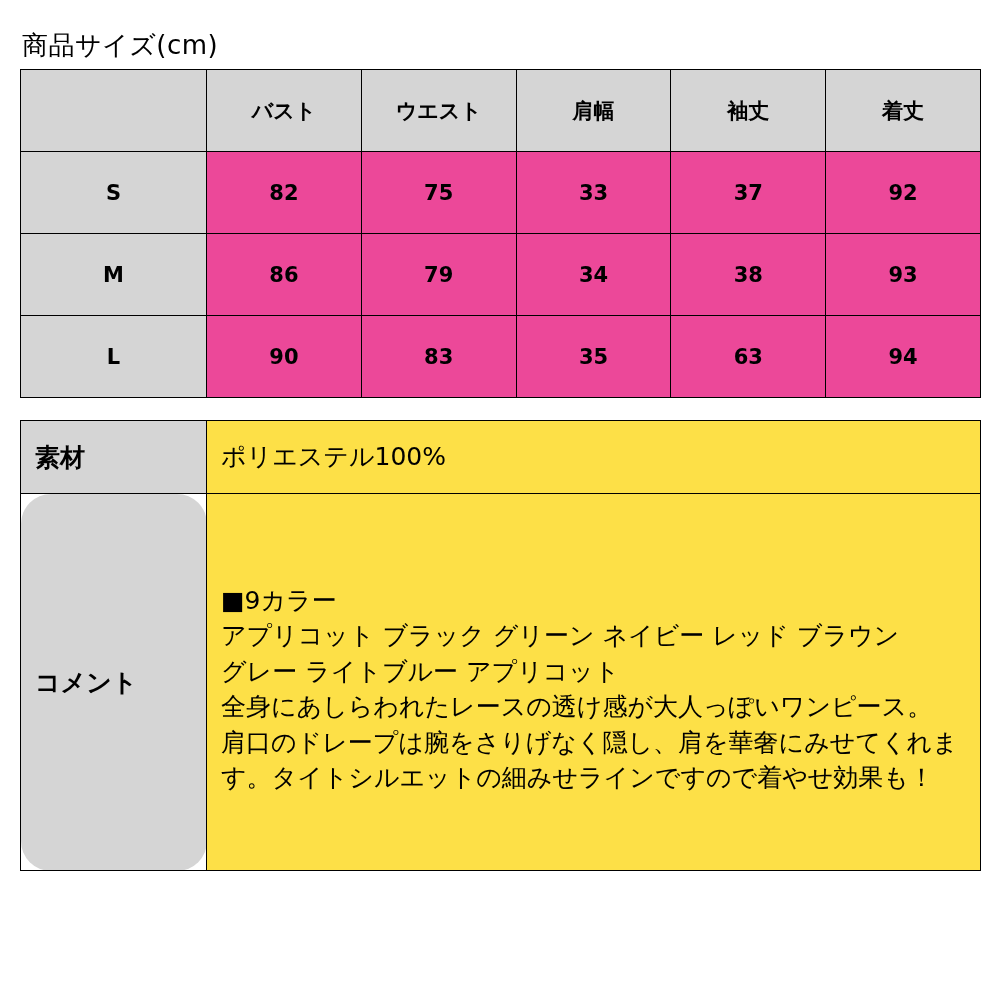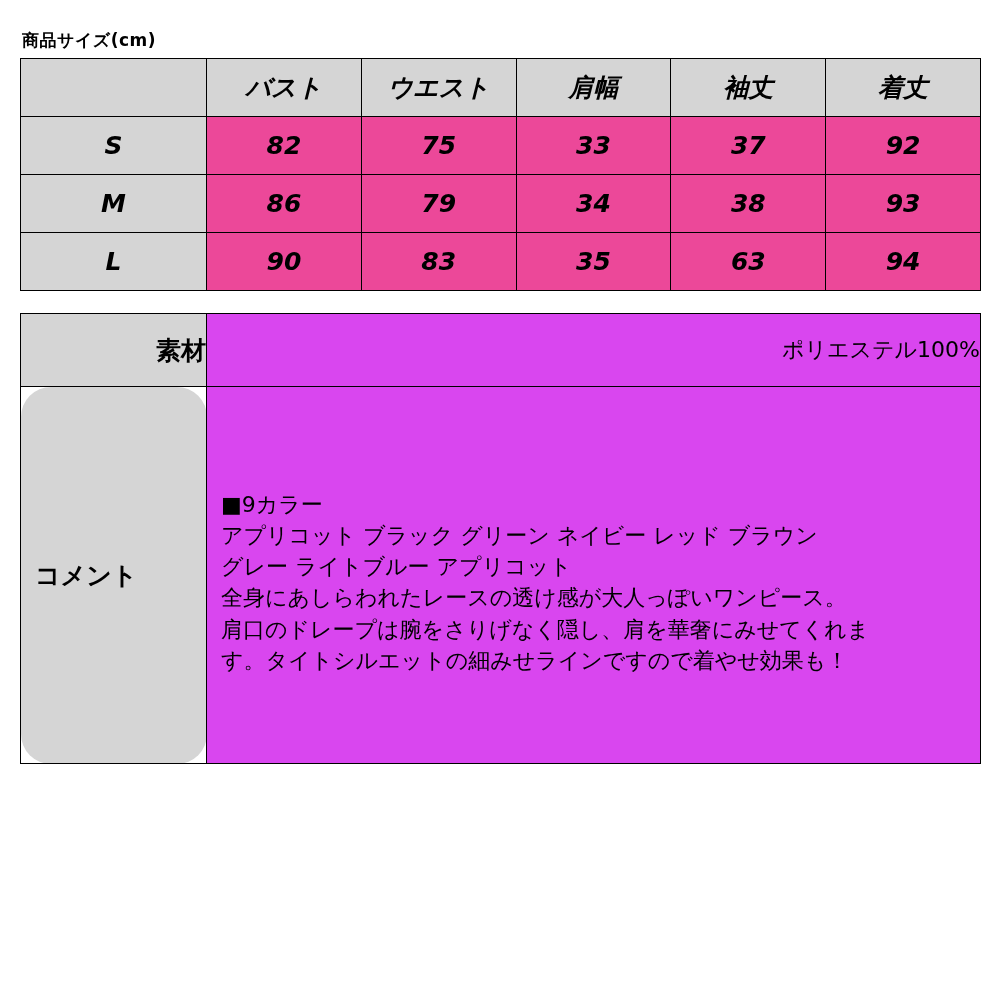--- a/index.html
+++ b/index.html
@@ -15,41 +15,40 @@
     -webkit-font-smoothing: antialiased;
   }
   .page {
     width: 1000px;
     height: 1000px;
     box-sizing: border-box;
     padding: 30px 20px 20px 20px;
     position: relative;
   }
   .section-title {
-    font-size: 17px;
-    font-weight: bold;
+    font-size: 26px;
+    font-weight: normal;
     letter-spacing: 0.5px;
     margin: 0 0 8px 2px;
     line-height: 1.2;
   }
   table {
     border-collapse: collapse;
     table-layout: fixed;
     width: 960px;
   }
   
   .size-table td, .size-table th {
     border: 1px solid #000000;
     height: 57px;
     text-align: center;
     vertical-align: middle;
-    font-size: 25px;
+    font-size: 21px;
     font-weight: bold;
-    padding: 0;
-    font-style: italic;
+    padding: 12px;
   }
   .size-table .hdr-cell {
     background: #d5d5d5;
   }
   .size-table .row-label {
     background: #d5d5d5;
     width: 186px;
   }
   .size-table .val {
     background: #ec4899;
@@ -76,30 +75,29 @@
   .detail-table .dt-label {
     background: #d5d5d5;
     width: 186px;
     font-size: 25px;
     font-weight: bold;
     text-align: left;
     padding-left: 14px;
     vertical-align: middle;
   }
   .detail-table .dt-value {
-    background: #d946ef;
-    font-size: 22px;
+    background: #fde047;
+    font-size: 25px;
     padding: 10px 0 10px 14px;
     line-height: 1.38;
     vertical-align: middle;
   }
   .row-material .dt-label,
   .row-material .dt-value {
     height: 52px;
-    text-align: right;
   }
   .row-comment .dt-label {
     height: 350px;
     vertical-align: middle;
     border-radius: 30px;
   }
   .row-comment .dt-value {
     height: 350px;
     vertical-align: middle;
     padding-top: 20px;

